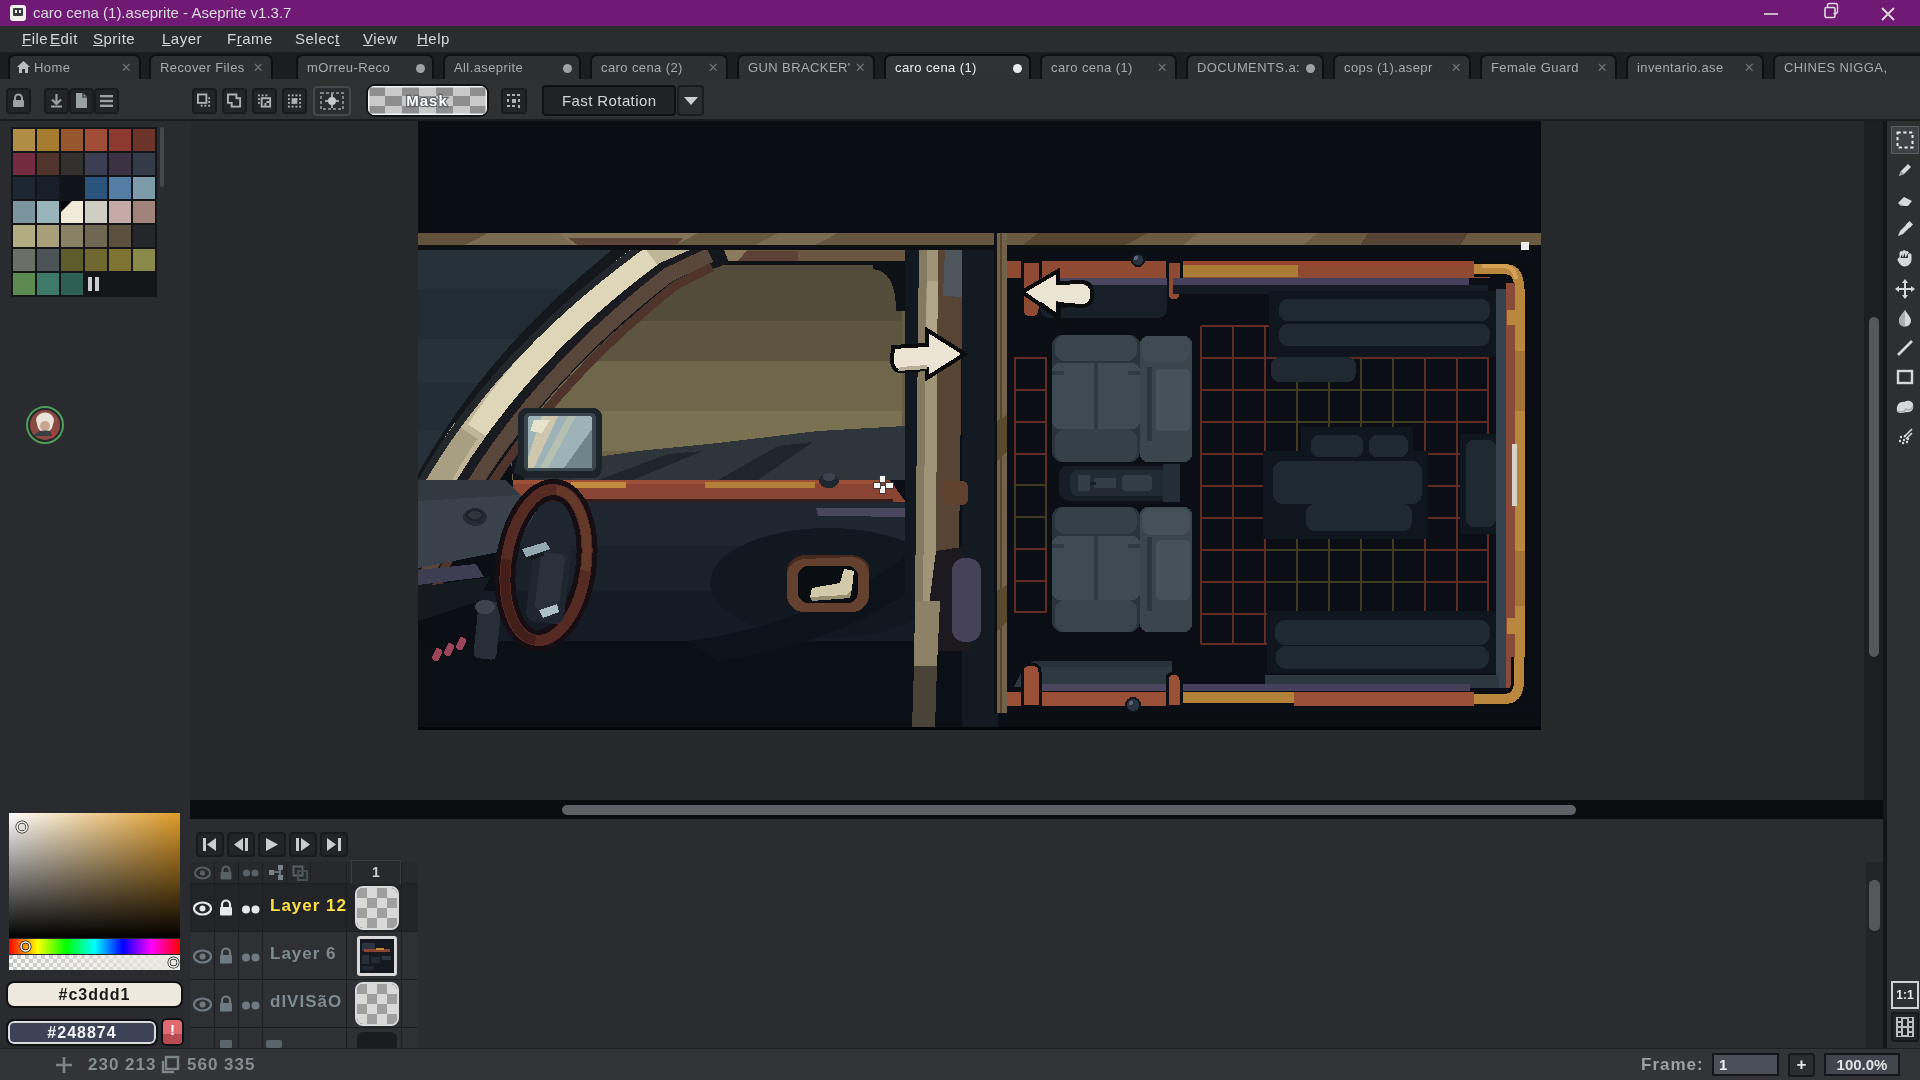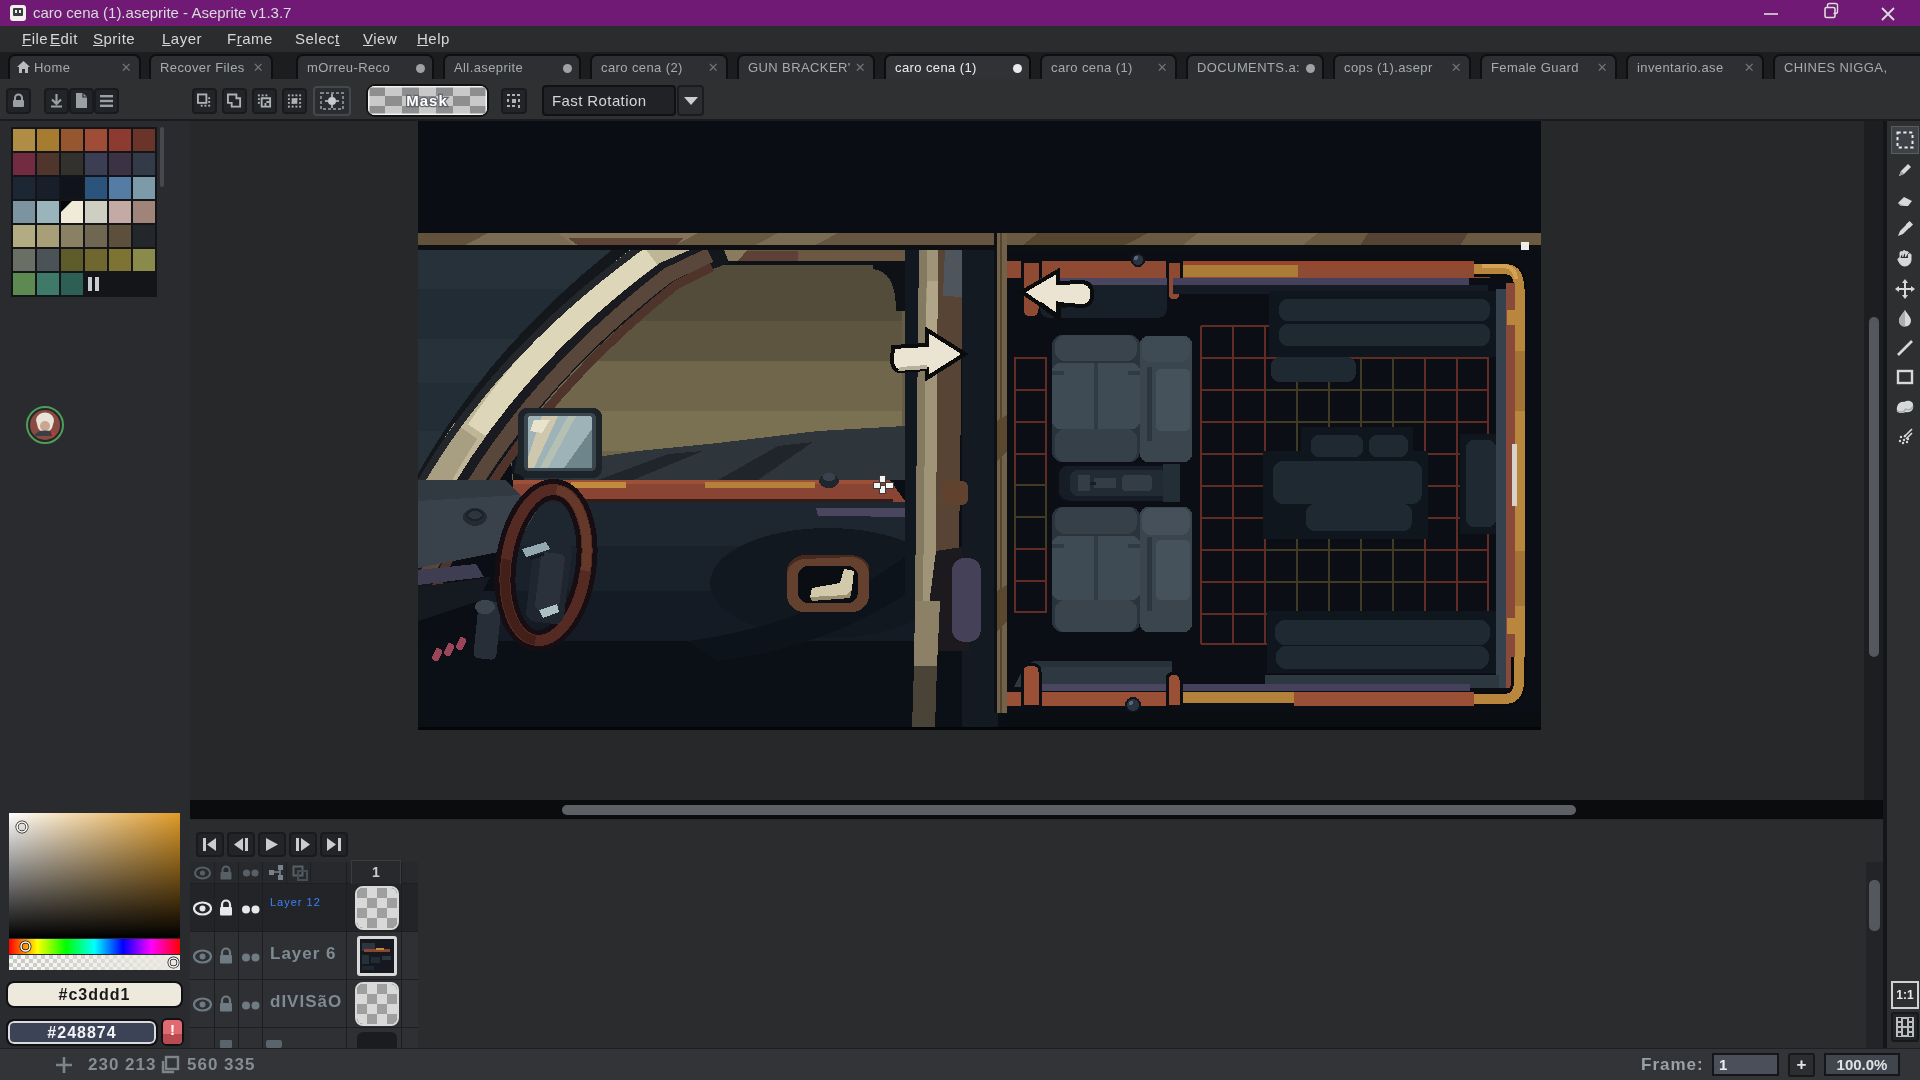--- a/index.html
+++ b/index.html
@@ -214,21 +214,21 @@
         <rect x="10" y="0" width="3" height="2"></rect>
         <rect x="0" y="5" width="2" height="3"></rect>
         <rect x="0" y="11" width="3" height="2"></rect>
         <rect x="5" y="11" width="3" height="2"></rect>
         <rect x="11" y="11" width="2" height="3"></rect>
         <rect x="11" y="5" width="2" height="3"></rect>
         <rect x="5" y="5" width="4" height="4"></rect>
       </g>
     </svg>
   <div class="abs" style="left:542px;top:6px;width:134px;height:31px;background:#212225;border:2px solid #101113;border-radius:4px;color:#d3d6d8;font-size:15px;letter-spacing:0.4px">
-      <span class="abs" style="left:8px;top:5px">Fast Rotation</span>
+      <span class="abs" style="left:18px;top:5px">Fast Rotation</span>
     </div>
   <div class="tbtn" style="left:677px;top:6px;width:27px;height:31px;background:#2c2d31;border-color:#1b1c1f"></div>
   <svg class="abs" style="left:683px;top:17px" width="16" height="10" viewBox="0 0 16 10">
       <path d="M1 1 H15 L8 9 Z" fill="#caced0"></path>
     </svg>
 </div>
 <div class="abs" id="leftpanel">
   <div class="abs" style="left:11px;top:6px;width:146px;height:170px;background:#141519"></div>
     <div class="abs" style="left:160px;top:6px;width:4px;height:60px;background:#45484d;border-radius:2px"></div>
 
@@ -694,21 +694,21 @@
       <path d="M0 0 L9 6.5 L0 13 Z" fill="#c9cdce"></path>
     </svg>
 
   <div class="abs" style="left:0;top:42px;width:228px;height:22px;background:#28292c;border-bottom:1px solid #1d1e21"></div>
   <div class="abs" style="left:161px;top:40px;width:50px;height:25px;background:#28292c;border:1px solid #3a3d40;color:#c9cdcf;font-size:14px;font-weight:bold;text-align:center;line-height:23px">1</div>
 
   <div class="abs" style="left:0;top:64px;width:228px;height:48px;background:#232428"></div>
   <div class="abs" style="left:0;top:112px;width:228px;height:48px;background:#2f3034"></div>
   <div class="abs" style="left:0;top:160px;width:228px;height:48px;background:#2f3034"></div>
   <div class="abs" style="left:0;top:208px;width:228px;height:20px;background:#2f3034"></div>
-  <div class="abs" style="left:80px;top:76px;color:#3b82f6;font-size:11px;letter-spacing:1px;font-weight:normal">Layer 12</div>
+  <div class="abs" style="left:80px;top:76px;color:#fde047;font-size:17px;letter-spacing:1px;font-weight:bold">Layer 12</div>
   <div class="abs" style="left:80px;top:124px;color:#7f8b93;font-size:17px;letter-spacing:1px;font-weight:bold">Layer 6</div>
   <div class="abs" style="left:80px;top:172px;color:#7f8b93;font-size:17px;letter-spacing:1px;font-weight:bold">dIVISãO</div>
 
   <div class="abs" style="left:167px;top:68px;width:40px;height:40px;border-radius:6px;background:repeating-conic-gradient(#d9d9d9 0% 25%, #9f9fa0 0% 50%) 0 0/20px 20px;outline:2px solid #d9d9d9"></div>
   <div class="abs" style="left:167px;top:116px;width:40px;height:40px;border-radius:3px;background:#d9d9d9"></div>
   <svg class="abs" style="left:170px;top:119px" width="34" height="34" viewBox="0 0 34 34">
       <rect width="34" height="34" fill="#15191f"></rect>
       <rect x="2" y="4" width="13" height="8" fill="#2c3640"></rect>
       <rect x="4" y="10" width="26" height="3" fill="#8a4432"></rect>
       <rect x="16" y="9" width="8" height="2" fill="#c08a3c"></rect>

